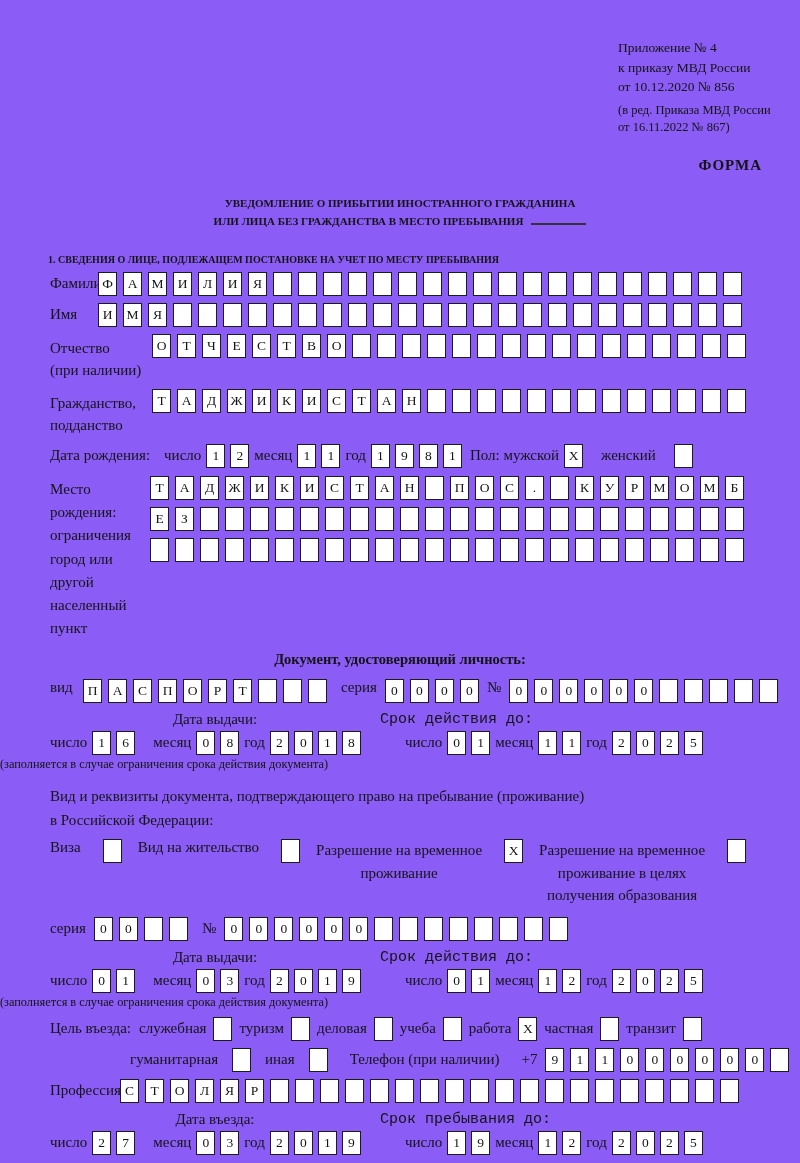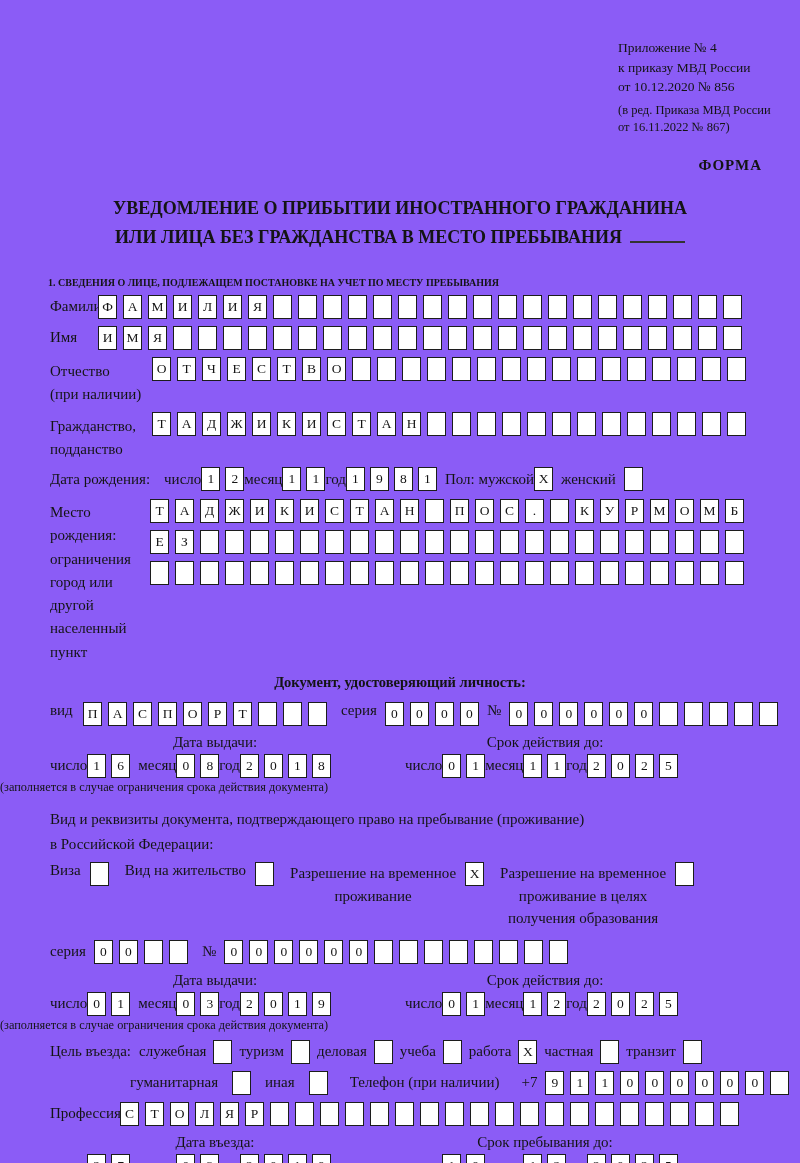--- a/index.html
+++ b/index.html
@@ -4,47 +4,47 @@
 <style>
   html,body { margin:0; padding:0; background:#888; }
   .page {
     position:relative; width:800px; height:1163px; margin:0 auto;
     background:#8b5cf6; color:#141414; overflow:hidden;
     font-family:"Liberation Serif", serif; font-size:15px;
   }
   .hdr-block { margin:38px 0 0 618px; width:175px; line-height:1.45; font-size:13.5px; }
   .hdr-amend { margin-top:5px; font-size:12.5px; line-height:1.4; }
   .forma { margin:20px 38px 0 0; text-align:right; font-weight:bold; font-size:15px; letter-spacing:1px; }
-  .title { margin-top:20px; text-align:center; font-weight:bold; font-size:18px; line-height:1.65; }
+  .title { margin-top:20px; text-align:center; font-weight:bold; font-size:11px; line-height:1.65; }
   .title-underline { display:inline-block; width:55px; border-bottom:2px solid #333; margin-left:8px; }
   .sect { margin:24px 0 0 48px; font-weight:bold; font-size:10px; }
 
   .row { display:flex; align-items:flex-start; margin:7px 0 0 50px; white-space:nowrap; }
   .lbl { flex:none; padding-top:3px; }
   .lbl2 { line-height:1.5; padding-top:3px; }
   .cells { display:flex; gap:6px; flex:none; }
   .cell {
     box-sizing:border-box; width:19px; height:24px; flex:none;
     border:1.8px solid #1c1c1c; display:flex; align-items:center; justify-content:center;
     font-size:13.5px; background:#fff;
   }
-  .dg { display:flex; align-items:center; flex:none; }
+  .dg { display:flex; align-items:center; gap:5px; flex:none; }
   .dg .cells { gap:5px; }
   .gap8 { width:8px; flex:none; } .gap14 { width:14px; flex:none; } .gap22 { width:22px; flex:none; }
   .doc-head { margin-top:10px; text-align:center; font-weight:bold; font-size:14.5px; }
   .dates-headers { display:flex; margin:8px 7px 0 50px; }
   .dh-left { width:330px; text-align:center; flex:none; }
-  .dh-right { width:330px; text-align:center; flex:none; }
+  .dh-right { width:330px; flex:none;font-family:Liberation Mono, monospace; }
   .dates-row { display:flex; margin:3px 0 0 50px; }
   .dates-left { width:355px; flex:none; display:flex; align-items:center; }
   .dates-right { flex:none; display:flex; align-items:center; }
   .note-right { margin:2px 36px 0 0; text-align:left; font-size:12.3px; }
   .intro { margin:12px 0 0 50px; line-height:1.65; }
   .chk-row { display:flex; align-items:flex-start; margin:6px 0 0 50px; }
-  .chk-item { display:flex; align-items:flex-start; gap:9px; margin-right:16px; }
+  .chk-item { display:flex; align-items:flex-start; gap:22px; margin-right:16px; }
   .chk-multi { text-align:center; line-height:1.5; }
   .two-col { display:flex; margin:8px 0 0 50px;font-family:Liberation Serif, serif; }
   .col-labels { flex:none; line-height:1.55; padding-top:2px; }
   .col-rows { display:flex; flex-direction:column; gap:7px; }
 </style>
 </head>
 <body>
 
 <div class="page">
 

